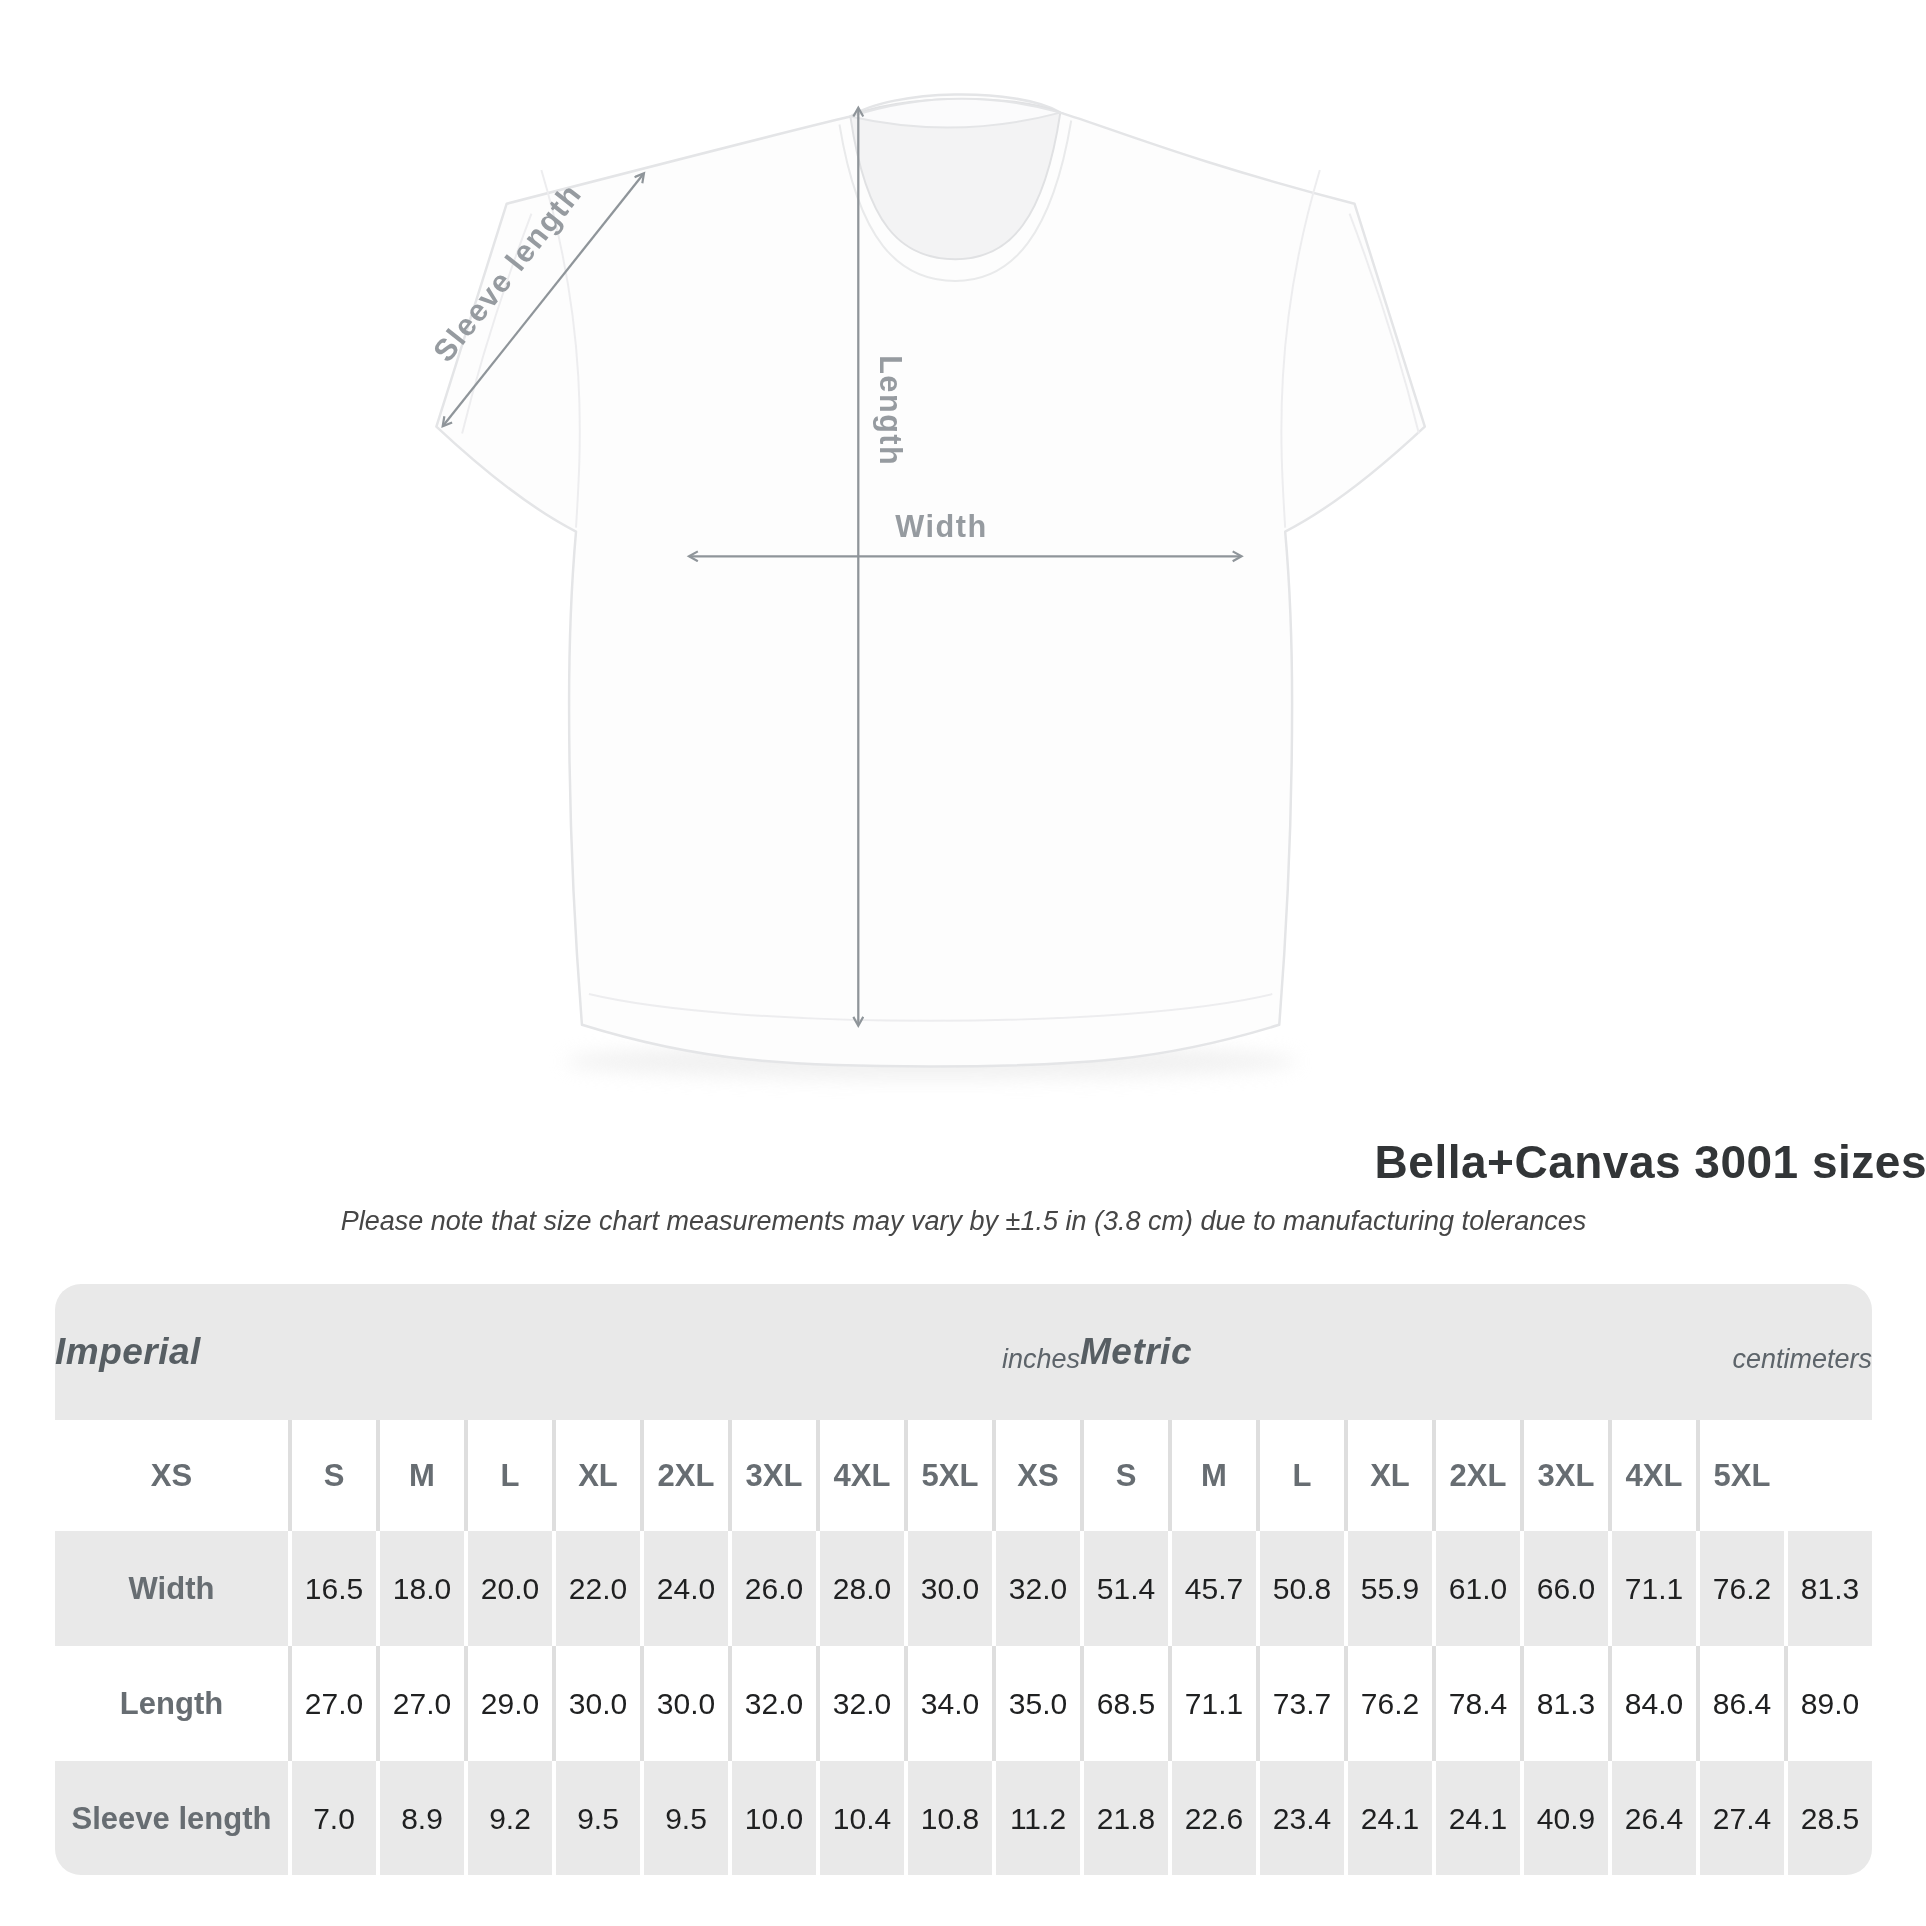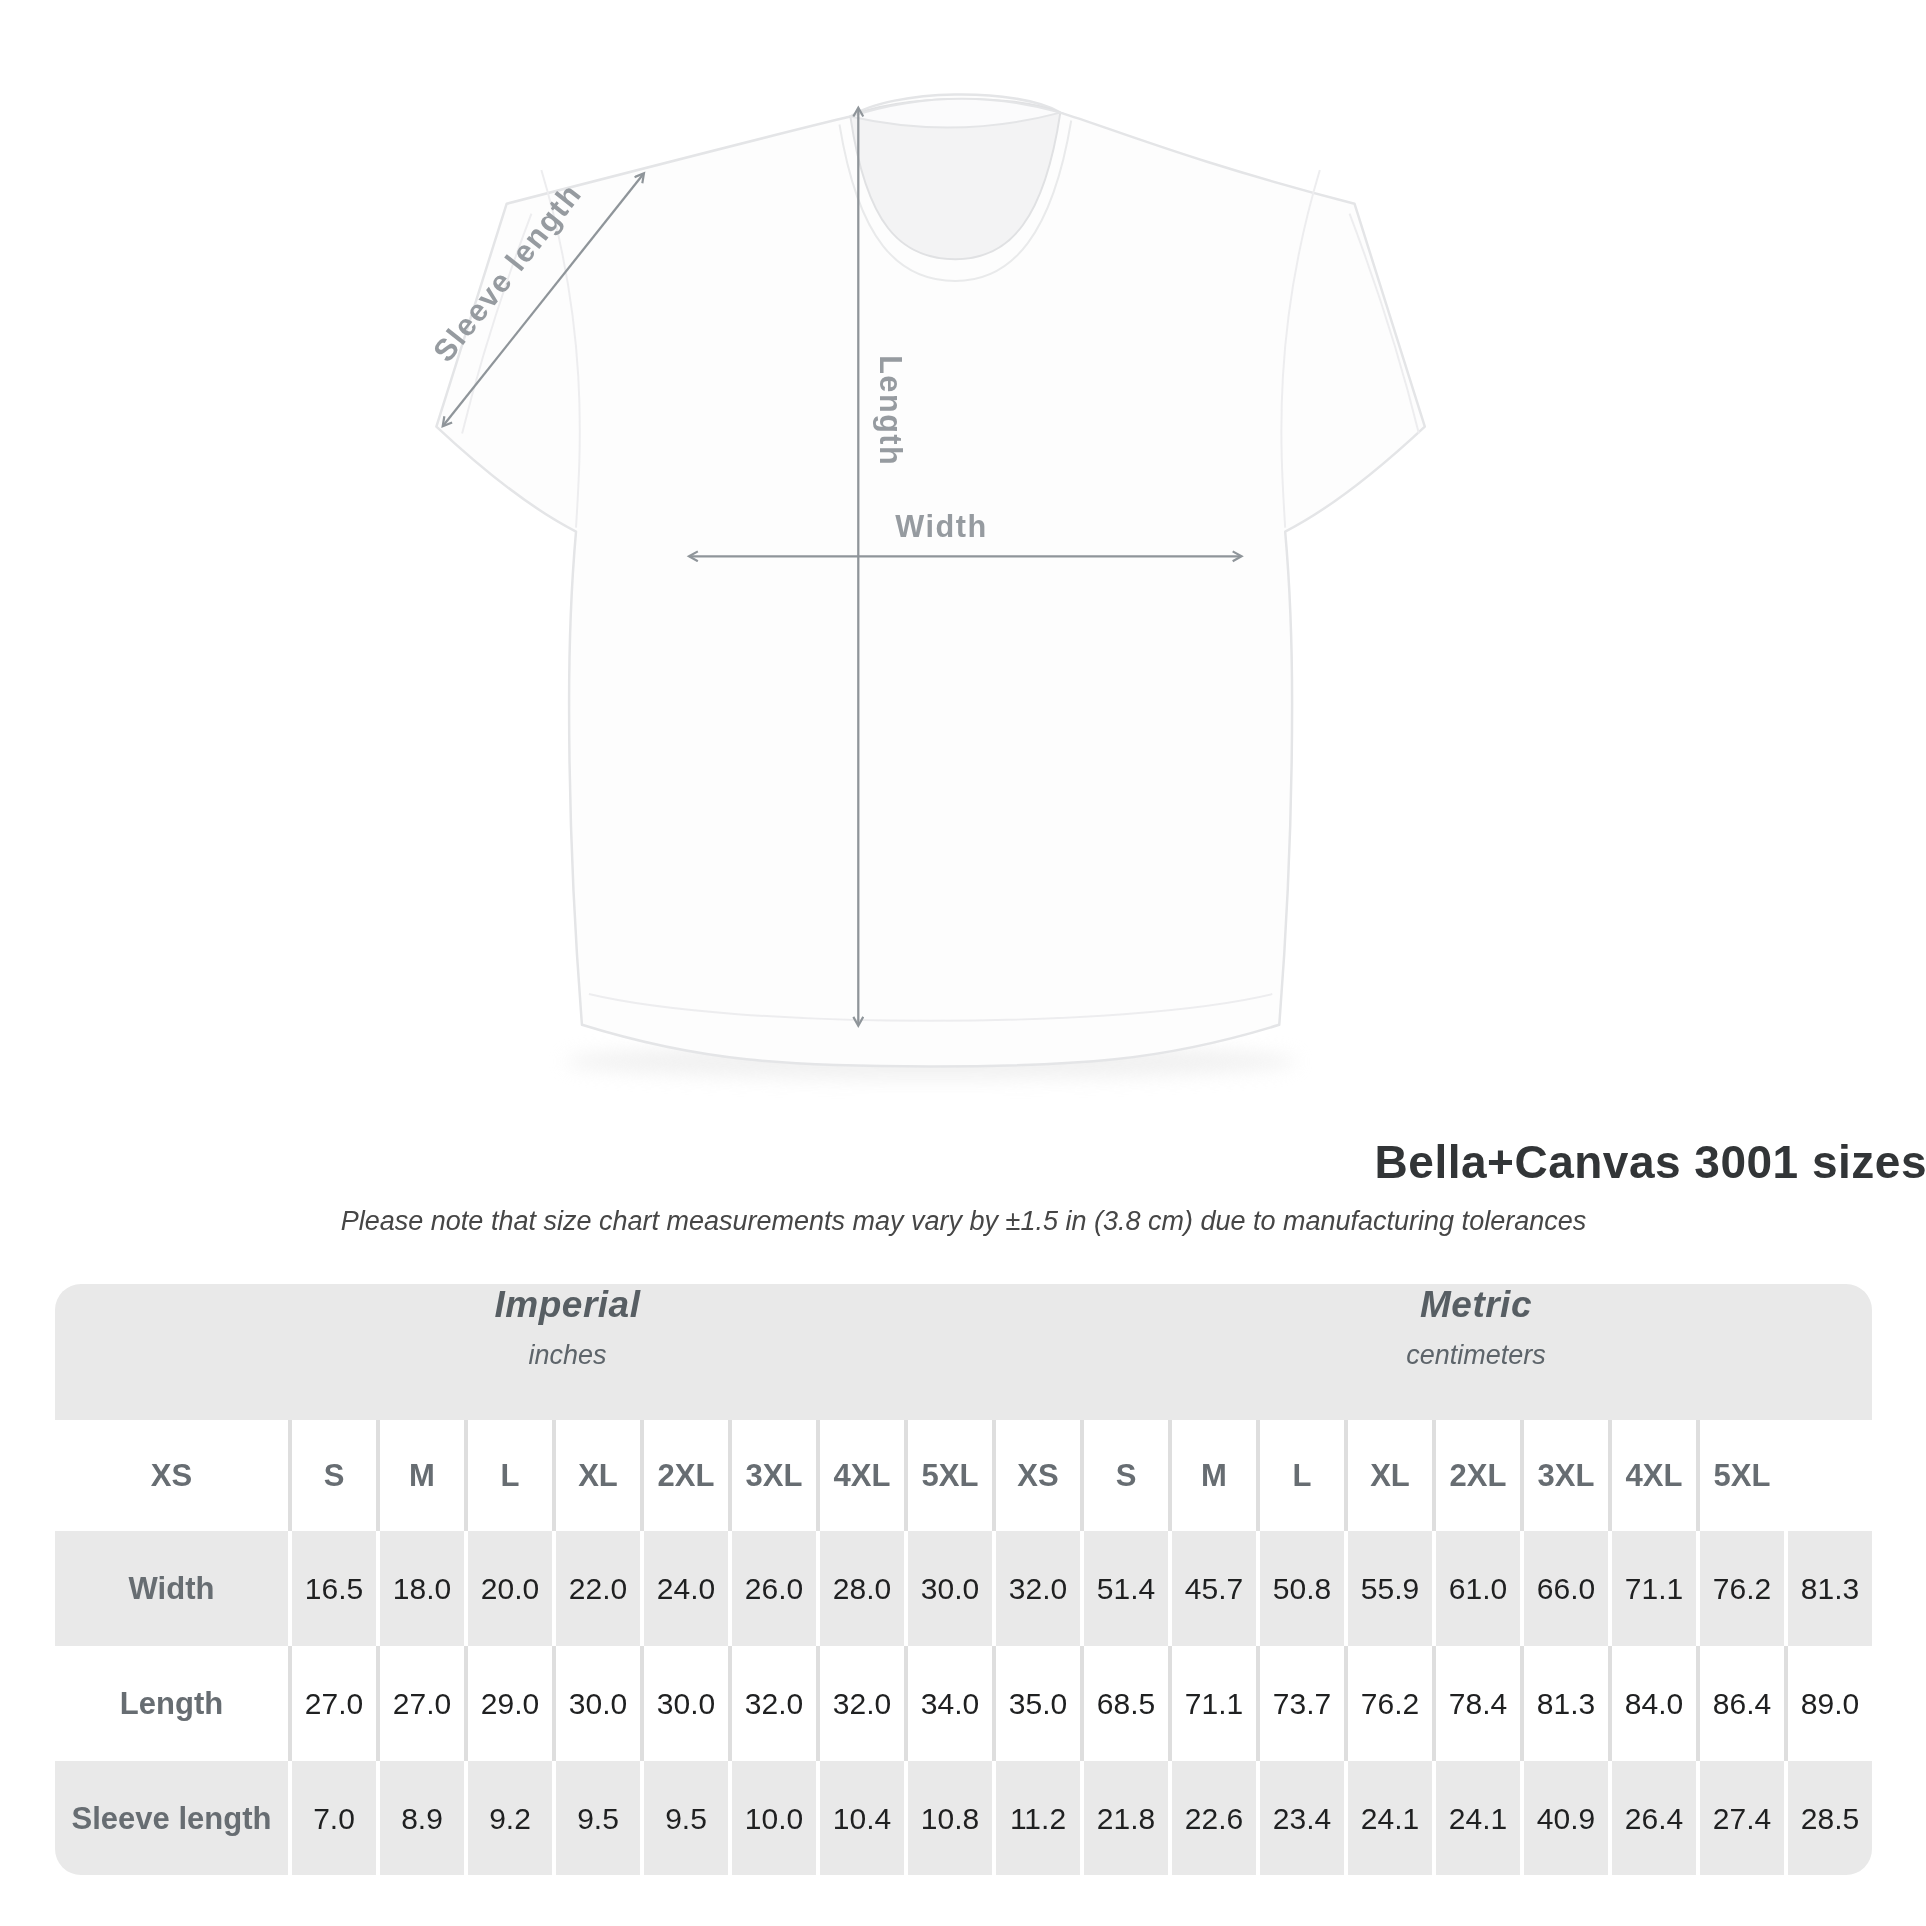--- a/index.html
+++ b/index.html
@@ -20,21 +20,21 @@
   .size-table{position:absolute;left:55px;top:1284px;width:1817px;height:591px;
     border-radius:26px;overflow:hidden;background:#ffffff;}
   .t-row{display:grid;grid-template-columns:233px repeat(18,1fr);width:100%;}
   .band-gray{background:#e9e9e9;}
   .band-white{background:#ffffff;}
   .cell{display:flex;align-items:center;justify-content:center;box-sizing:border-box;}
   .band-white > .cell{border-left:4px solid #dedede;}
   .band-gray  > .cell{border-left:4px solid #ffffff;}
   .t-row > .cell:first-child{border-left:none;}
   .group-row{height:136px;}
-  .group-row > .cell{border-left:none !important;flex-direction:column;justify-content:flex-start;}
+  .group-row > .cell{border-left:none !important;flex-direction:row;justify-content:space-between;}
   .group-cell-imperial{grid-column:1 / span 10;}
   .group-cell-metric{grid-column:11 / span 9;}
   .group-label{font-size:37px;font-weight:bold;font-style:italic;color:#575e63;letter-spacing:0.5px;}
   .group-unit{font-size:27px;font-style:italic;color:#5d646a;margin-top:14px;}
   .size-header-row{height:111px;}
   .data-row-1{height:115px;}
   .data-row-2{height:115px;}
   .data-row-3{height:115px;}
   .head-cell{font-size:31px;font-weight:bold;color:#676d72;}
   .label-cell{font-size:31px;font-weight:bold;color:#676d72;}

